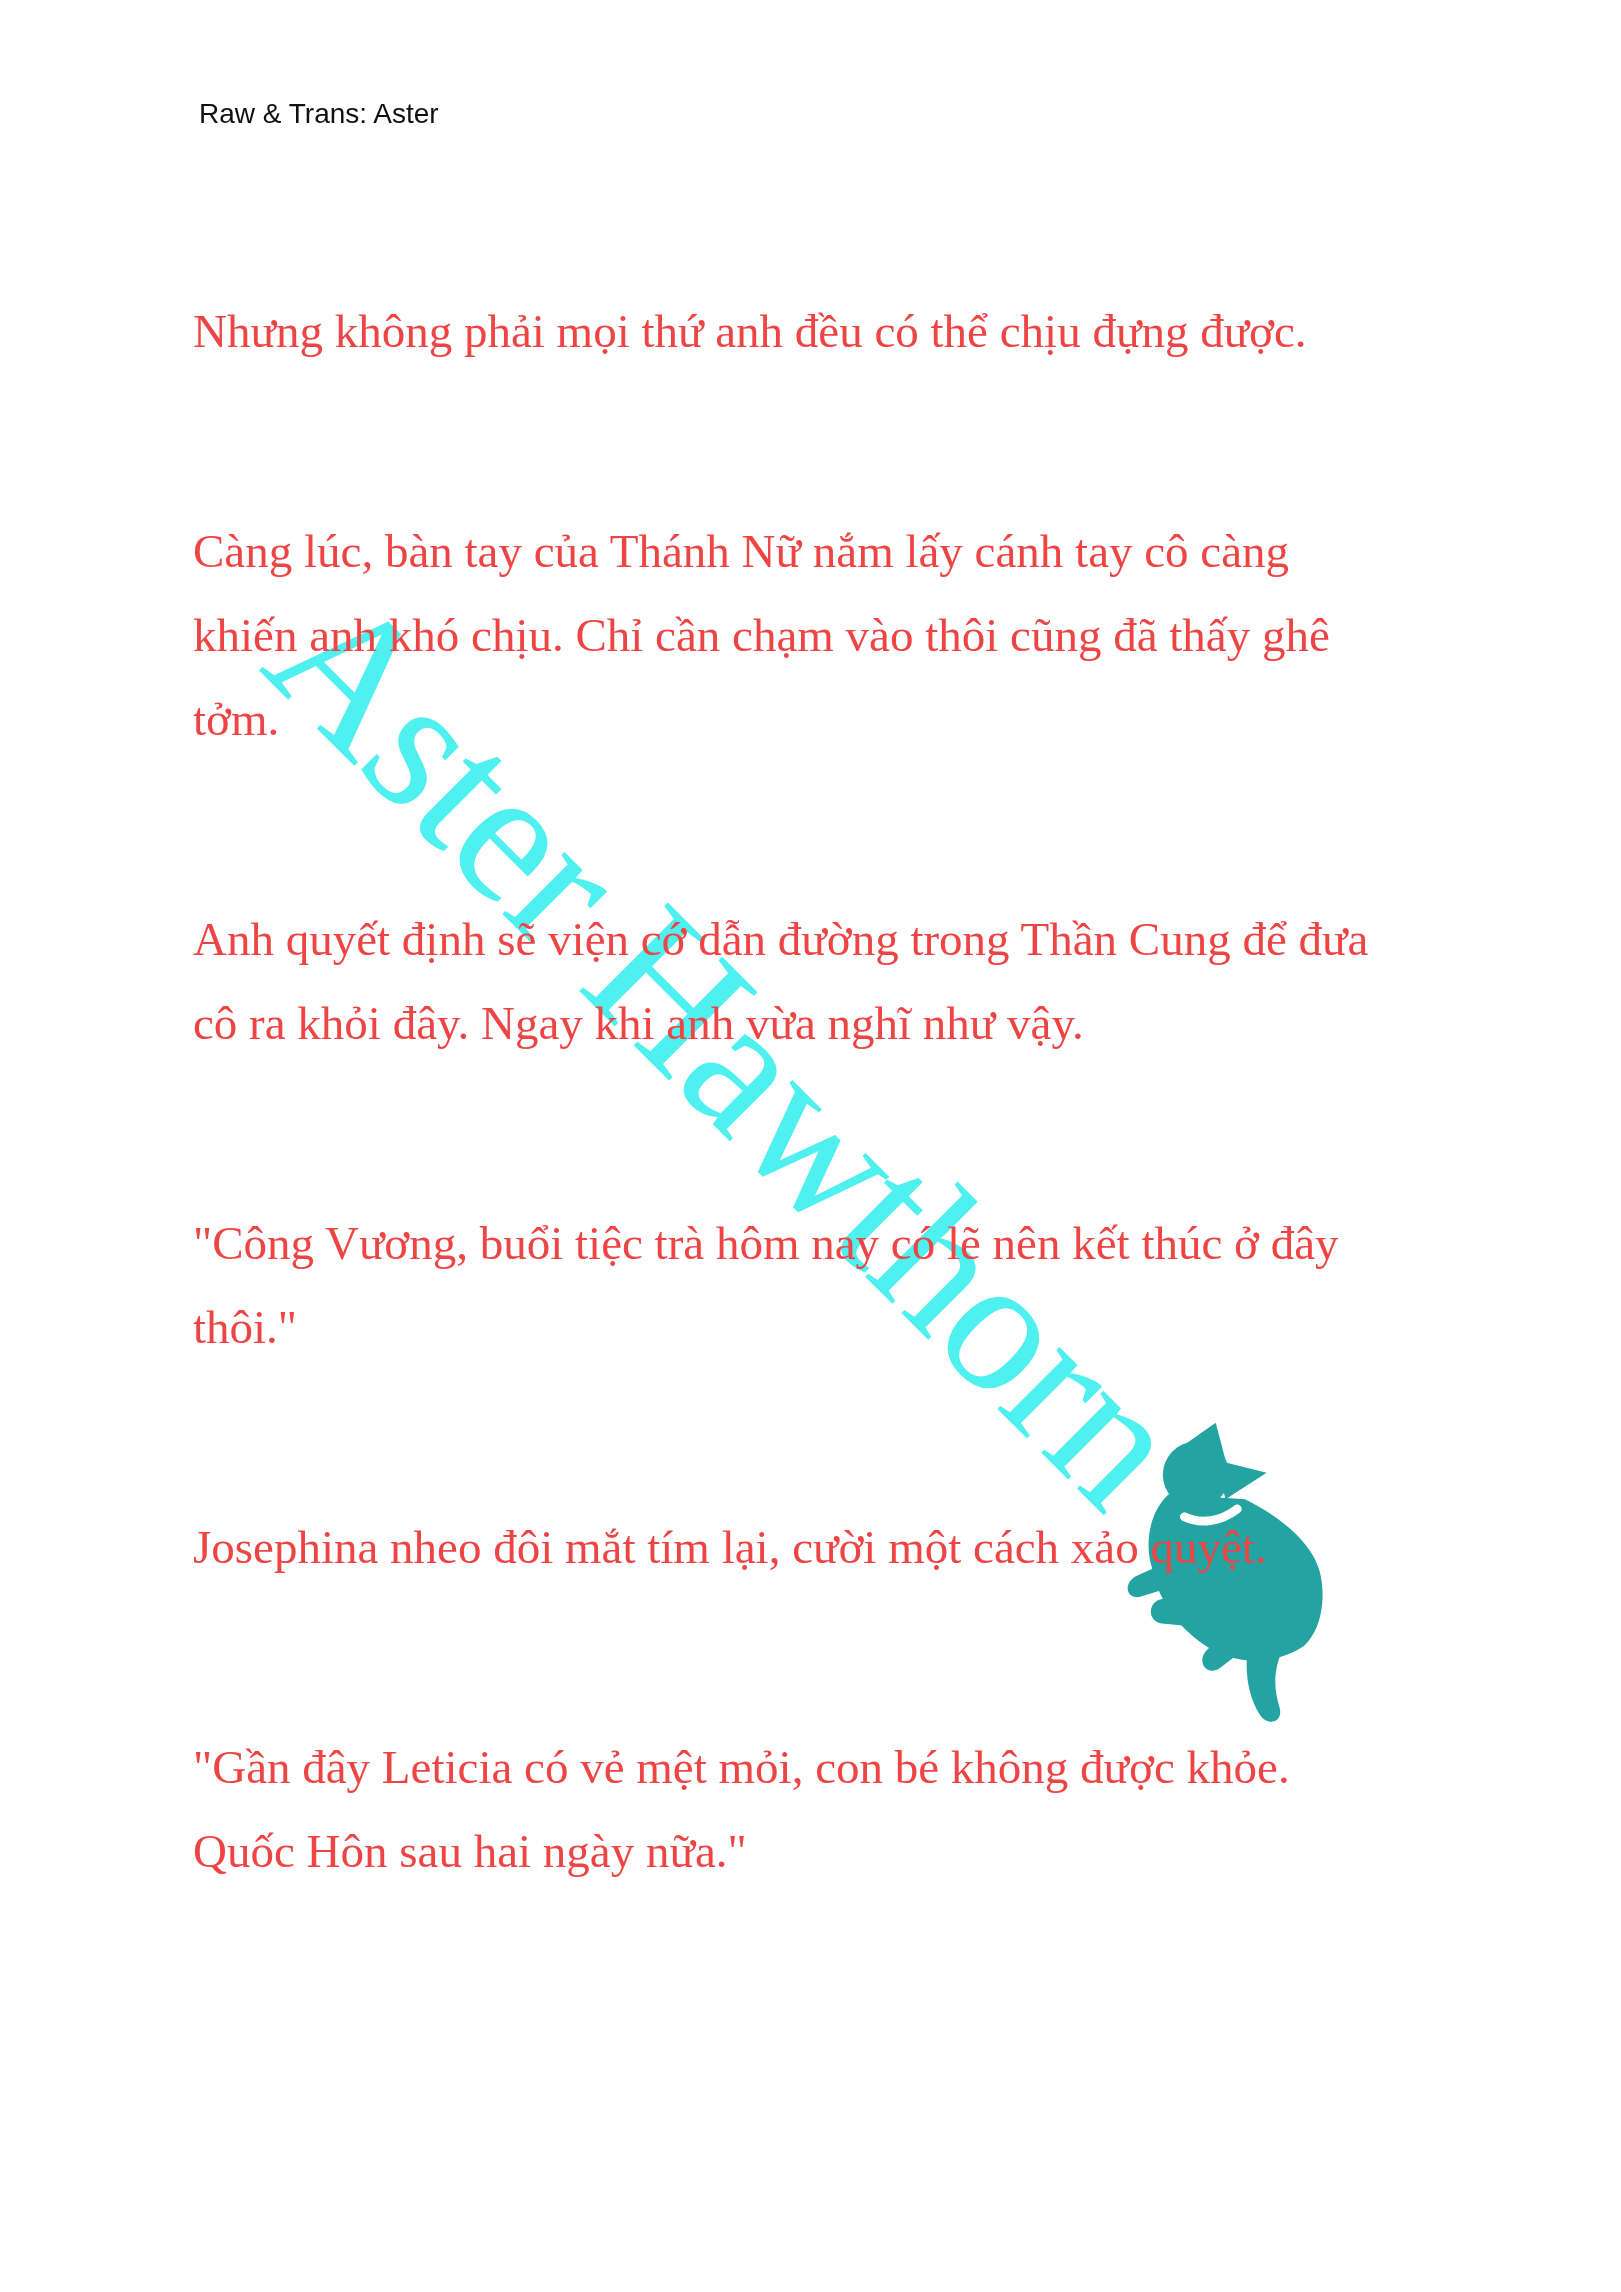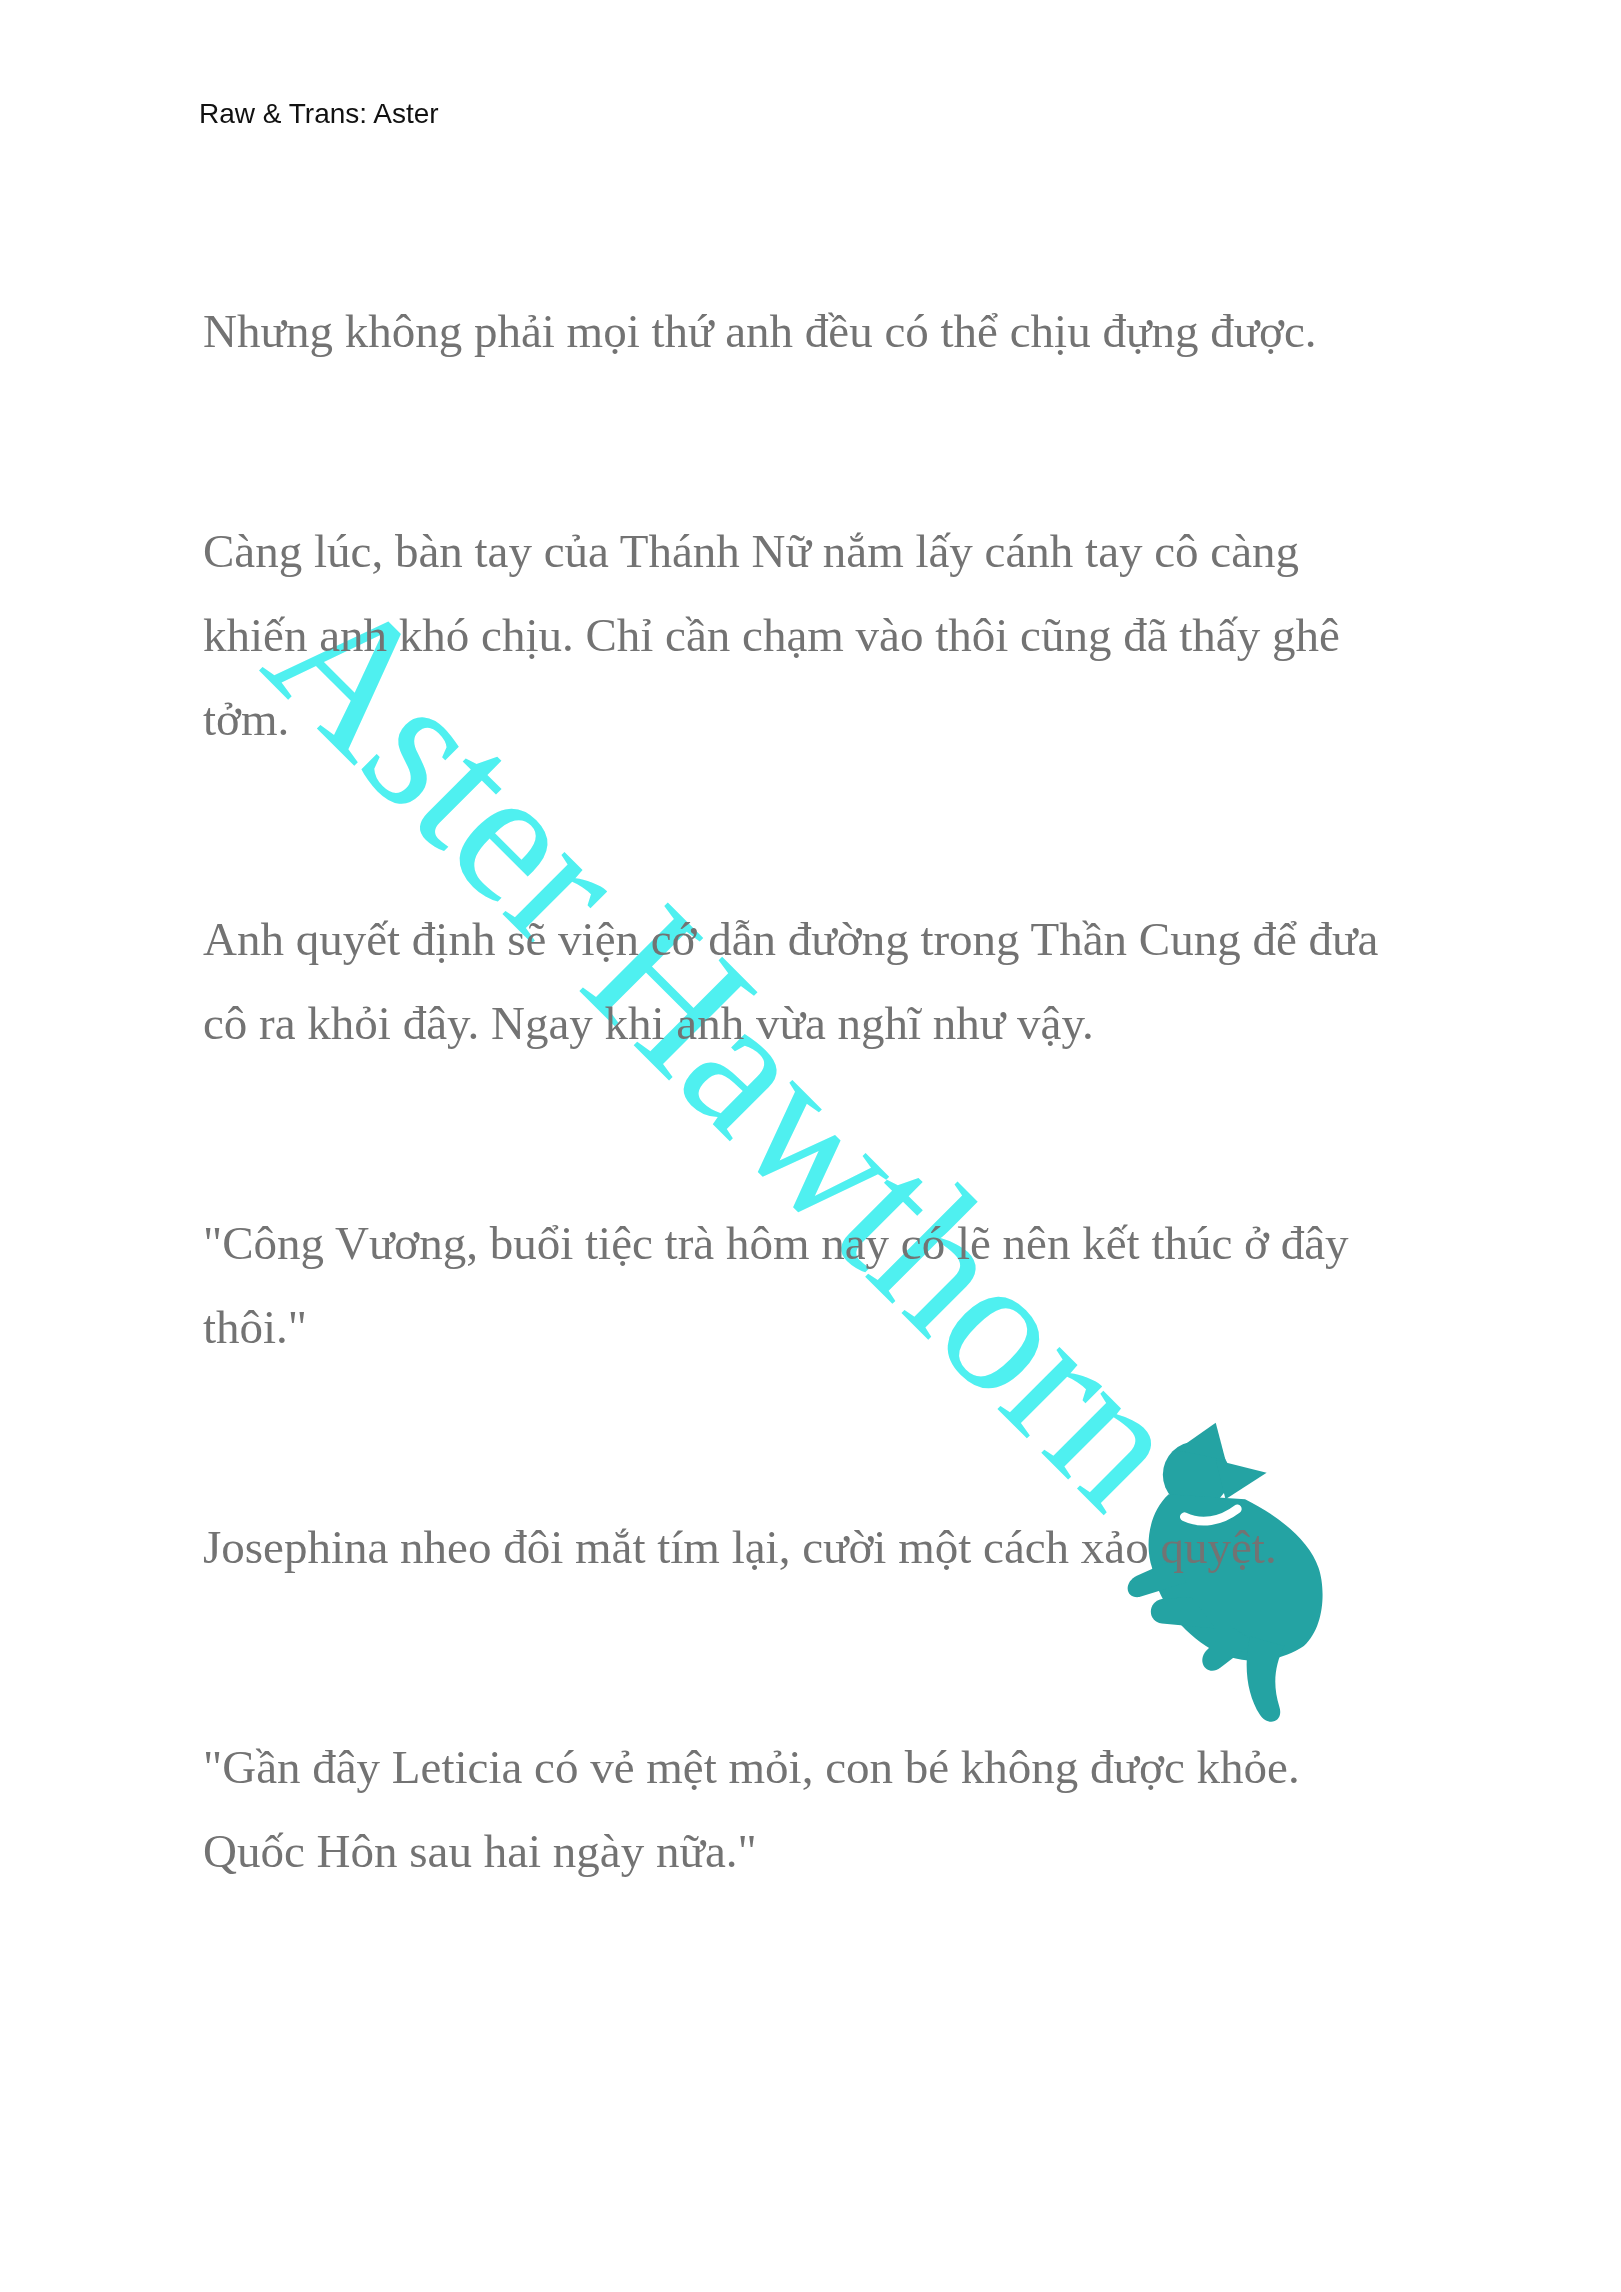--- a/index.html
+++ b/index.html
@@ -50,27 +50,27 @@
     .cat-logo {
       position: absolute;
       left: 1108px;
       top: 1411px;
       width: 235px;
       height: 333px;
       z-index: 2;
     }
     .body-text {
       position: absolute;
-      left: 203px;
+      left: 193px;
       top: 289px;
       width: 1274px;
       font-family: "Liberation Serif", serif;
       font-size: 47px;
       line-height: 84px;
-      color: #737373;
+      color: #ef4444;
       z-index: 3;
     }
     .para {
       margin: 0 0 136px 0;
       padding: 0;
     }
     .line {
       display: block;
       white-space: nowrap;
     }

